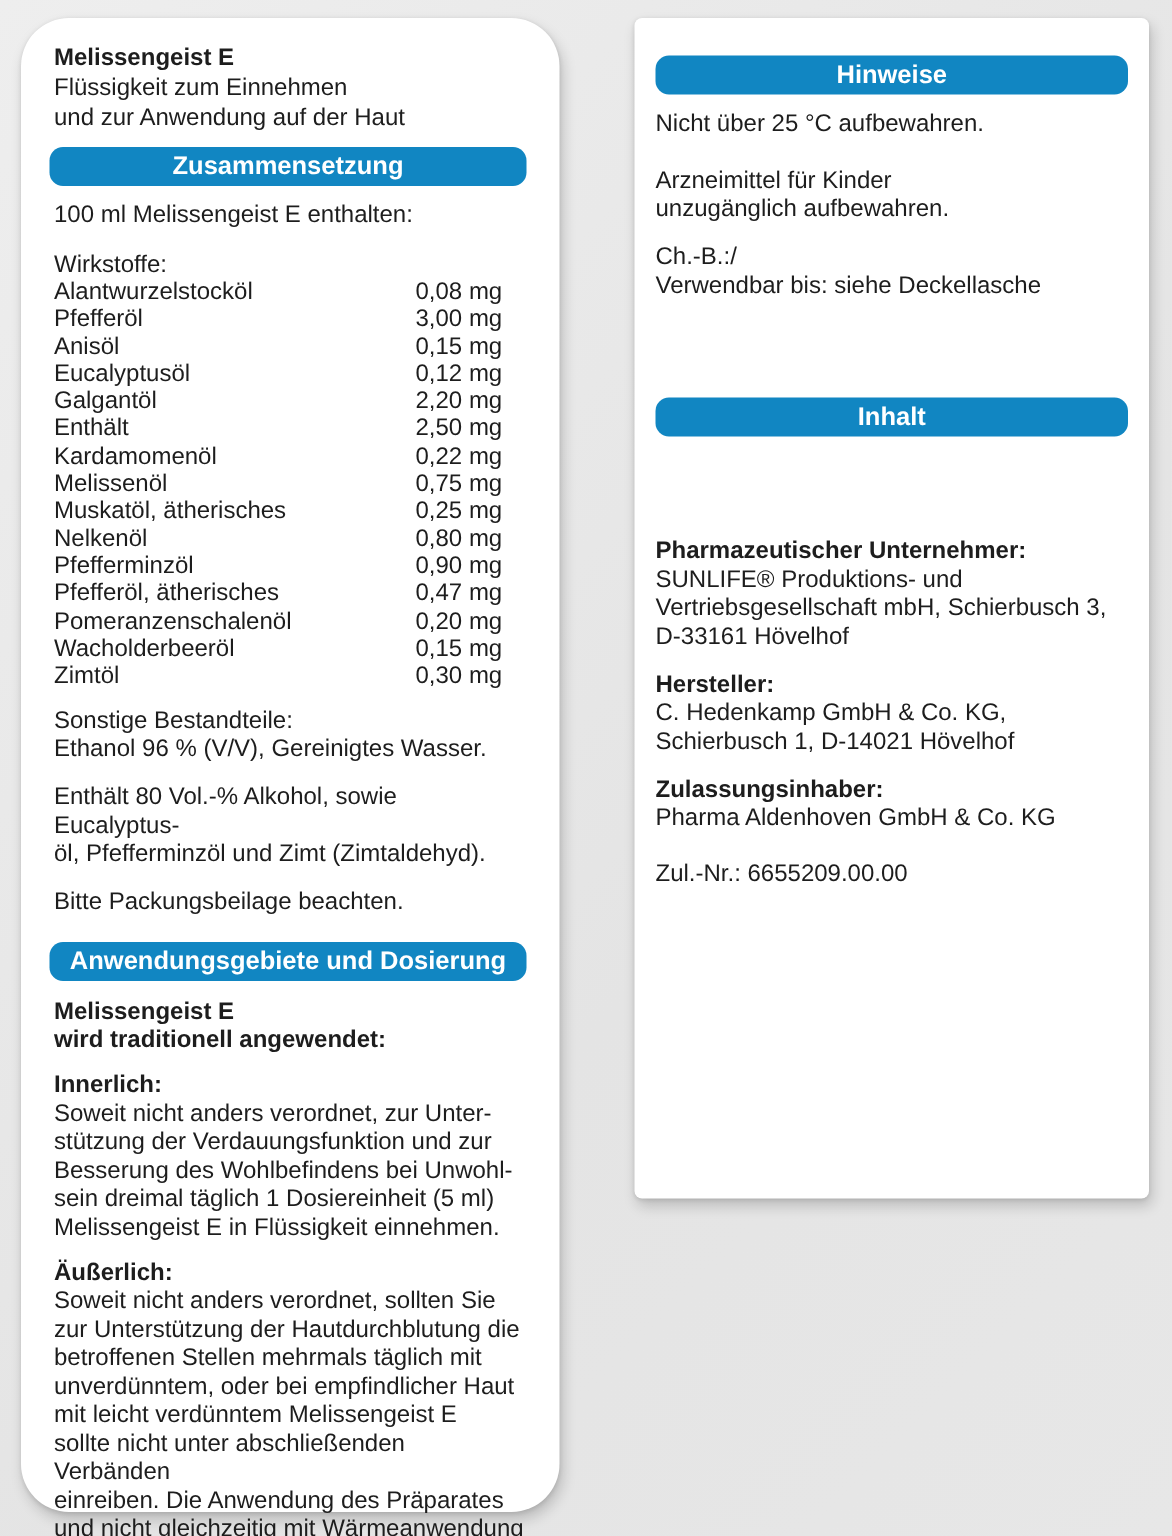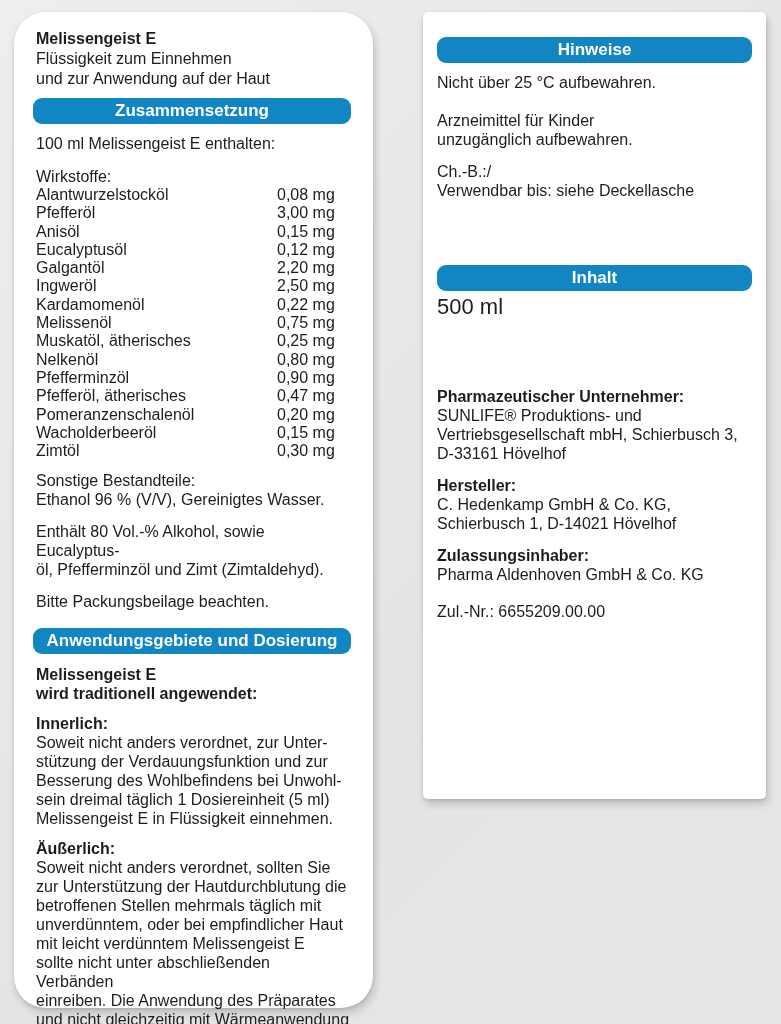--- a/index.html
+++ b/index.html
@@ -98,21 +98,21 @@
       </div>
         <div class="ing-row">
         <span class="ing-name">Eucalyptusöl</span>
         <span class="ing-amount">0,12 mg</span>
       </div>
         <div class="ing-row">
         <span class="ing-name">Galgantöl</span>
         <span class="ing-amount">2,20 mg</span>
       </div>
         <div class="ing-row">
-        <span class="ing-name">Ingweröl</span>
+        <span class="ing-name">Enthält</span>
         <span class="ing-amount">2,50 mg</span>
       </div>
         <div class="ing-row">
         <span class="ing-name">Kardamomenöl</span>
         <span class="ing-amount">0,22 mg</span>
       </div>
         <div class="ing-row">
         <span class="ing-name">Melissenöl</span>
         <span class="ing-amount">0,75 mg</span>
       </div>
@@ -207,21 +207,20 @@
       </div>
 
     <div class="batch-block">
 
     <div class="line">Ch.-B.:/</div>
         <div class="line">Verwendbar bis: siehe Deckellasche</div>
       </div>
 
     <div class="bar bar-inhalt">Inhalt</div>
 
-    <div class="volume">500 ml</div>
 
     <div class="companies">
       <div class="company-block">
         <div class="line bold">Pharmazeutischer Unternehmer:</div>
         <div>
 
         <div class="line">SUNLIFE® Produktions- und</div>
             <div class="line">Vertriebsgesellschaft mbH, Schierbusch 3,</div>
             <div class="line">D-33161 Hövelhof</div>
           </div>

